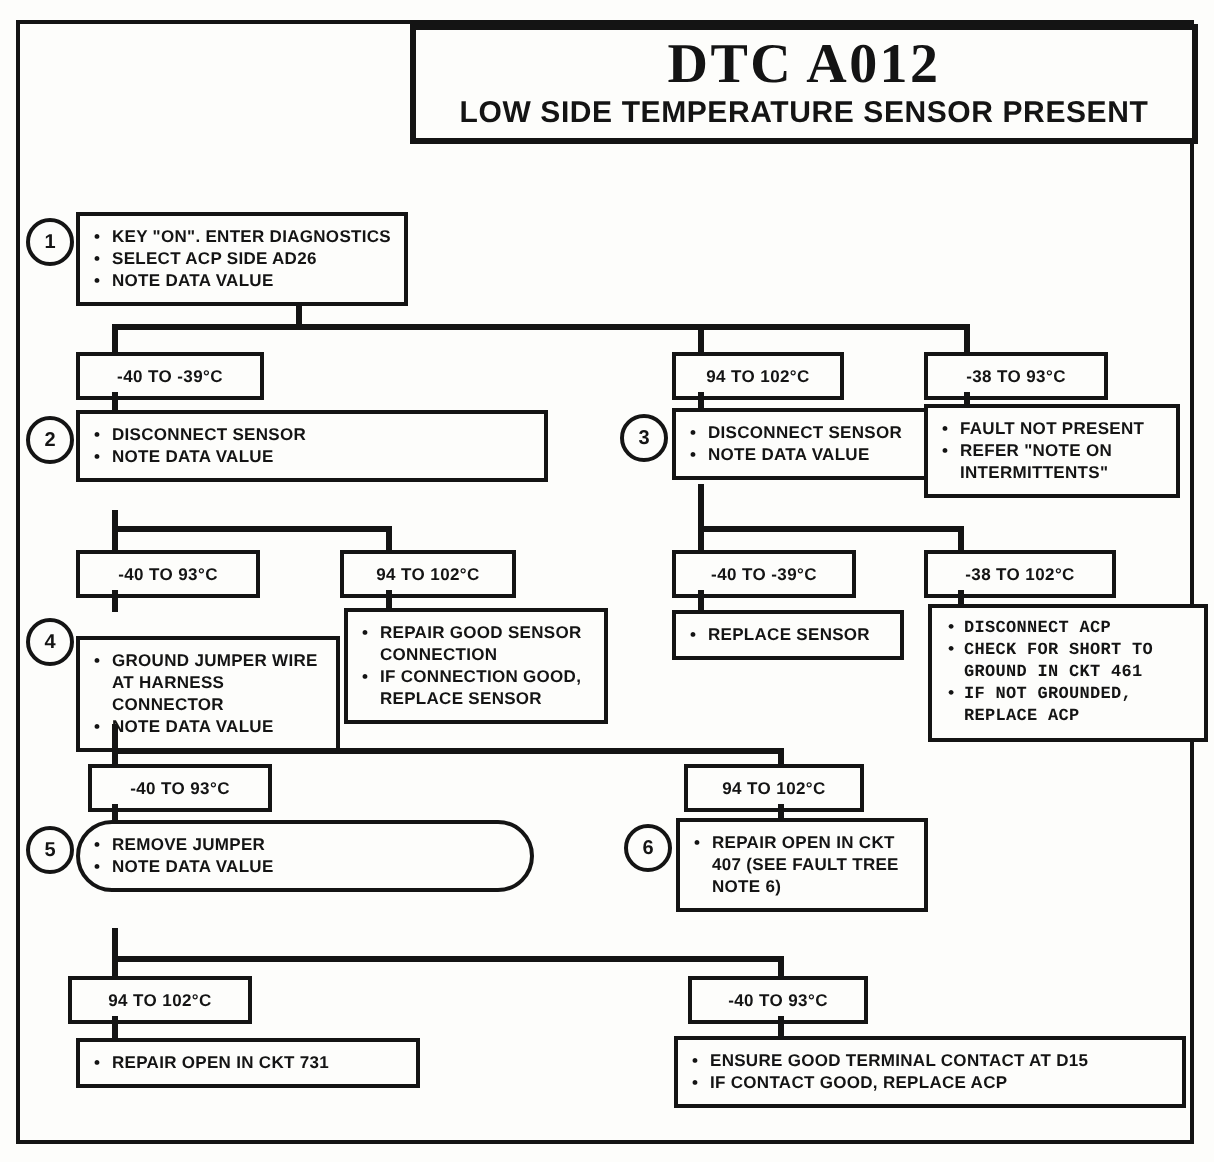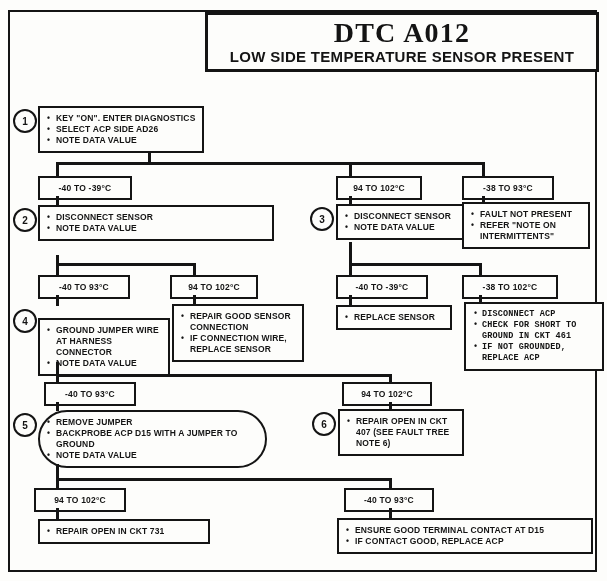--- a/index.html
+++ b/index.html
@@ -112,21 +112,21 @@
   <div class="vl" style="left:479px;top:295px;height:7px;"></div>
 
   <div class="circle" style="left:13px;top:309px;">4</div>
   <div class="box" style="left:38px;top:306px;width:118px;margin-top:12px;">
     <div class="bl">GROUND JUMPER WIRE AT HARNESS CONNECTOR</div>
     <div class="bl">NOTE DATA VALUE</div>
   </div>
 
   <div class="box" style="left:172px;top:304px;width:118px;">
     <div class="bl">REPAIR GOOD SENSOR CONNECTION</div>
-    <div class="bl">IF CONNECTION WIRE, REPLACE SENSOR</div>
+    <div class="bl">IF CONNECTION GOOD, REPLACE SENSOR</div>
   </div>
 
   <div class="box" style="left:336px;top:305px;width:102px;">
     <div class="bl">REPLACE SENSOR</div>
   </div>
 
   <div class="box" style="left:464px;top:302px;width:126px;font-family:Liberation Mono, monospace;">
     <div class="bl">DISCONNECT ACP</div>
     <div class="bl">CHECK FOR SHORT TO GROUND IN CKT 461</div>
     <div class="bl">IF NOT GROUNDED, REPLACE ACP</div>
@@ -139,21 +139,20 @@
 
   <div class="range" style="left:44px;top:382px;width:88px;">-40 TO 93°C</div>
   <div class="range" style="left:342px;top:382px;width:86px;">94 TO 102°C</div>
 
   <div class="vl" style="left:56px;top:402px;height:9px;"></div>
   <div class="vl" style="left:389px;top:402px;height:8px;"></div>
 
   <div class="circle" style="left:13px;top:413px;">5</div>
   <div class="box" style="left:38px;top:410px;width:215px;border-radius:29px;">
     <div class="bl">REMOVE JUMPER</div>
-    <div class="bl">BACKPROBE ACP D15 WITH A JUMPER TO GROUND</div>
     <div class="bl">NOTE DATA VALUE</div>
   </div>
 
   <div class="circle" style="left:312px;top:412px;">6</div>
   <div class="box" style="left:338px;top:409px;width:112px;">
     <div class="bl">REPAIR OPEN IN CKT 407 (SEE FAULT TREE NOTE 6)</div>
   </div>
 
   <div class="vl" style="left:56px;top:464px;height:16px;"></div>
   <div class="hl" style="left:56px;top:478px;width:336px;"></div>

